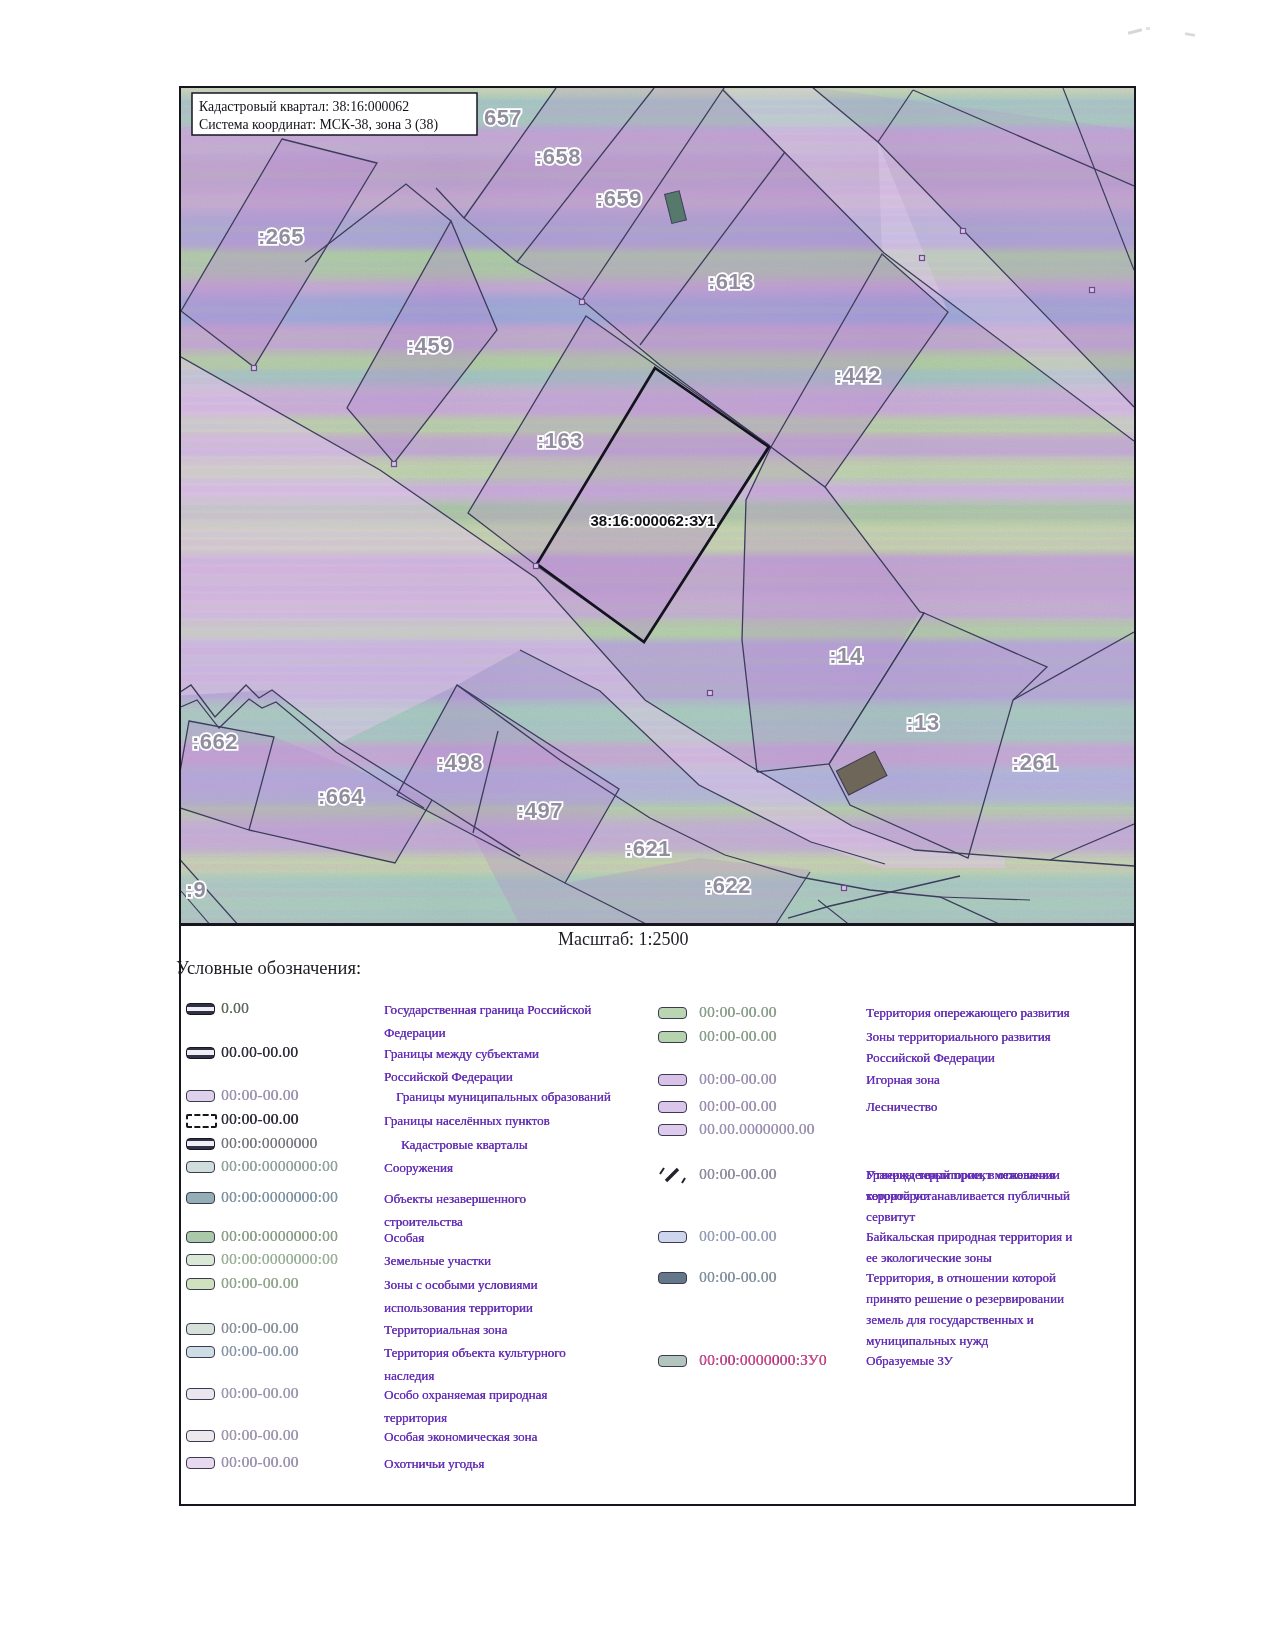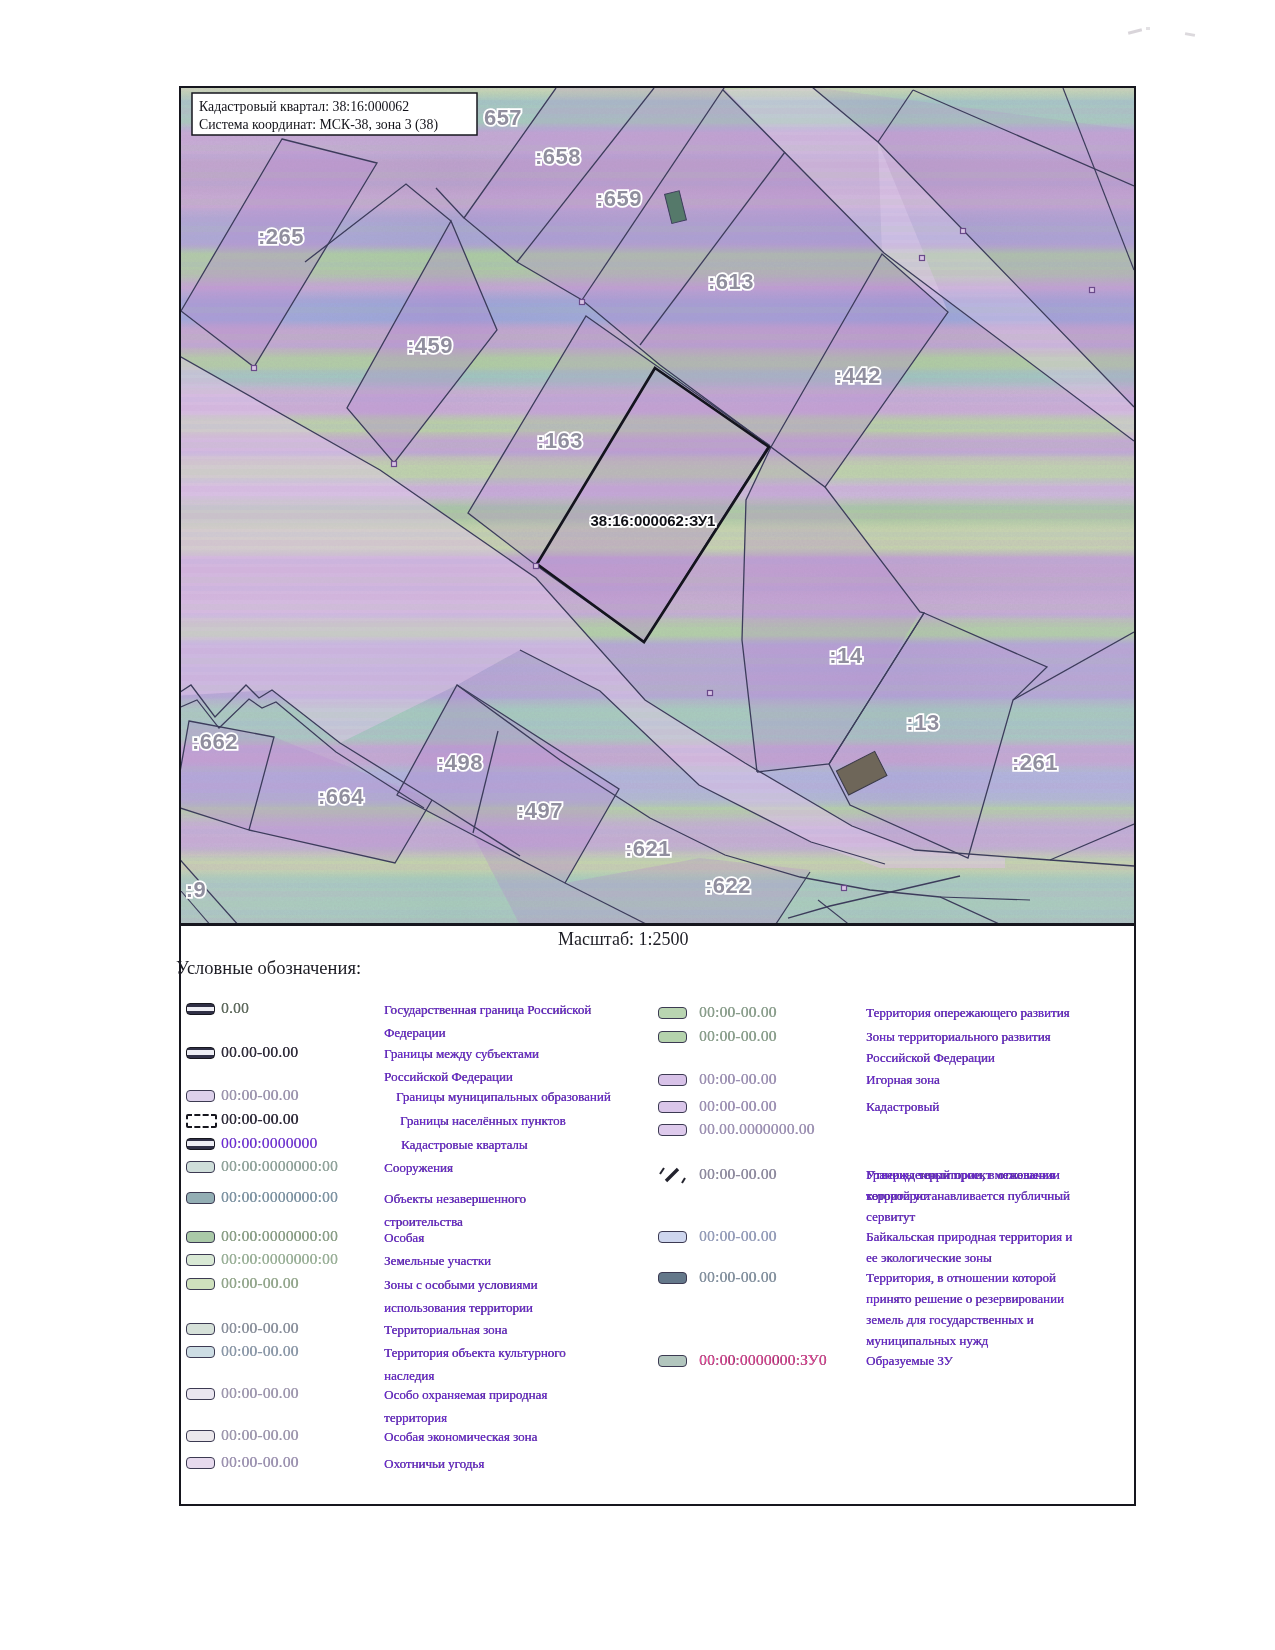--- a/index.html
+++ b/index.html
@@ -215,23 +215,23 @@
 <div class="code" style="left:221px;top:999px;color:#5f6a5e;text-shadow:0.3px 0 0 #5f6a5e">0.00</div>
 <div class="desc lh23" style="left:384px;top:998px">Государственная граница Российской<br>Федерации</div>
 <div class="symdark" style="left:186px;top:1047px"></div>
 <div class="code" style="left:221px;top:1043px;color:#2f2b3a;text-shadow:0.3px 0 0 #2f2b3a">00.00-00.00</div>
 <div class="desc lh23" style="left:384px;top:1042px">Границы между субъектами<br>Российской Федерации</div>
 <div class="sym" style="left:186px;top:1090px;background:#ddd1eb"></div>
 <div class="code" style="left:221px;top:1086px;color:#9c94ae;text-shadow:0.3px 0 0 #9c94ae">00:00-00.00</div>
 <div class="desc lh23" style="left:396px;top:1085px">Границы муниципальных образований</div>
 <div class="symdash" style="left:186px;top:1114px"></div>
 <div class="code" style="left:221px;top:1110px;color:#2f2b3a;text-shadow:0.3px 0 0 #2f2b3a">00:00-00.00</div>
-<div class="desc lh23" style="left:400px;top:1109px">Границы населённых пунктов</div>
+<div class="desc lh23" style="left:384px;top:1109px">Границы населённых пунктов</div>
 <div class="symdark" style="left:186px;top:1138px"></div>
-<div class="code" style="left:221px;top:1134px;color:#6d28d9;text-shadow:0.3px 0 0 #9a92b4">00:00:0000000</div>
+<div class="code" style="left:221px;top:1134px;color:#737373;text-shadow:0.3px 0 0 #9a92b4">00:00:0000000</div>
 <div class="desc lh23" style="left:401px;top:1133px">Кадастровые кварталы</div>
 <div class="sym" style="left:186px;top:1161px;background:#cfdeda"></div>
 <div class="code" style="left:221px;top:1157px;color:#90a29a;text-shadow:0.3px 0 0 #90a29a">00:00:0000000:00</div>
 <div class="desc lh23" style="left:384px;top:1156px">Сооружения</div>
 <div class="sym" style="left:186px;top:1192px;background:#93aeb4"></div>
 <div class="code" style="left:221px;top:1188px;color:#7e93a2;text-shadow:0.3px 0 0 #7e93a2">00:00:0000000:00</div>
 <div class="desc lh23" style="left:384px;top:1187px">Объекты незавершенного<br>строительства</div>
 <div class="sym" style="left:186px;top:1231px;background:#aac9a8"></div>
 <div class="code" style="left:221px;top:1227px;color:#8a9e86;text-shadow:0.3px 0 0 #8a9e86">00:00:0000000:00</div>
 <div class="desc lh23" style="left:384px;top:1226px">Особая</div>
@@ -260,21 +260,21 @@
 <div class="code" style="left:699px;top:1003px;color:#8a9e8c;text-shadow:0.3px 0 0 #8a9e8c">00:00-00.00</div>
 <div class="desc lh21" style="left:866px;top:1002px">Территория опережающего развития</div>
 <div class="sym" style="left:658px;top:1031px;background:#b5d3ad"></div>
 <div class="code" style="left:699px;top:1027px;color:#8a9e8c;text-shadow:0.3px 0 0 #8a9e8c">00:00-00.00</div>
 <div class="desc lh21" style="left:866px;top:1026px">Зоны территориального развития<br>Российской Федерации</div>
 <div class="sym" style="left:658px;top:1074px;background:#d8c2e8"></div>
 <div class="code" style="left:699px;top:1070px;color:#9c90b2;text-shadow:0.3px 0 0 #9c90b2">00:00-00.00</div>
 <div class="desc lh21" style="left:866px;top:1069px">Игорная зона</div>
 <div class="sym" style="left:658px;top:1101px;background:#dac6ea"></div>
 <div class="code" style="left:699px;top:1097px;color:#9c90b2;text-shadow:0.3px 0 0 #9c90b2">00:00-00.00</div>
-<div class="desc lh21" style="left:866px;top:1096px">Кадастровый</div>
+<div class="desc lh21" style="left:866px;top:1096px">Лесничество</div>
 <div class="sym" style="left:658px;top:1124px;background:#decaec"></div>
 <div class="code" style="left:699px;top:1120px;color:#9c90b2;text-shadow:0.3px 0 0 #9c90b2">00.00.0000000.00</div>
 <div class="desc lh21" style="left:866px;top:1164px">Утвержденный проект межевания<br>территории</div>
 <svg class="abs" style="left:658px;top:1167px" width="30" height="17" viewBox="0 0 30 17">
     <path d="M2 7 L6 1" stroke="#23232e" stroke-width="2" fill="none"></path>
     <path d="M8 14 L20 2" stroke="#23232e" stroke-width="3.4" fill="none"></path>
     <path d="M24 16 L27 11" stroke="#23232e" stroke-width="2" fill="none"></path>
   </svg>
 <div class="code" style="left:699px;top:1165px;color:#8e8a9e;text-shadow:0.3px 0 0 #8e8a9e">00:00-00.00</div>
 <div class="desc lh21" style="left:866px;top:1164px">Границы территории, в отношении<br>которой устанавливается публичный<br>сервитут</div>

